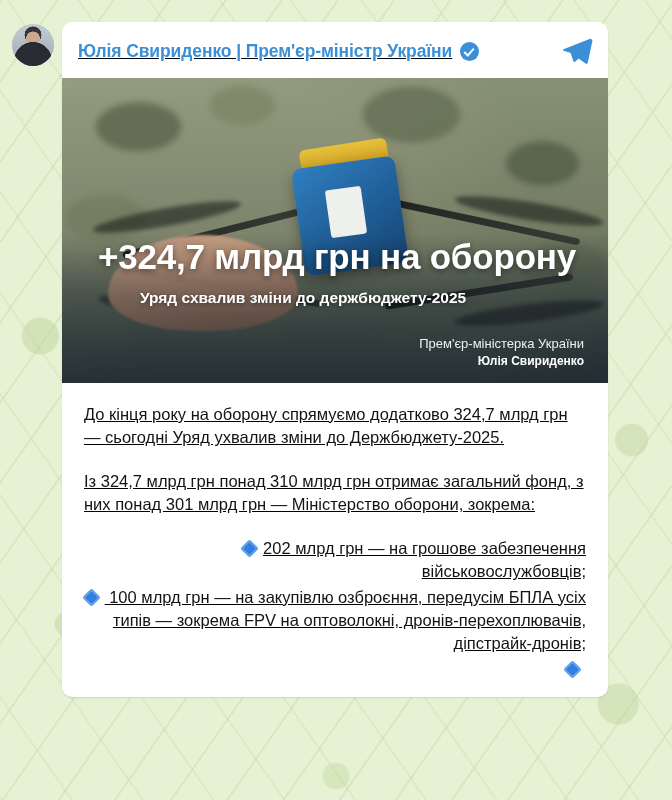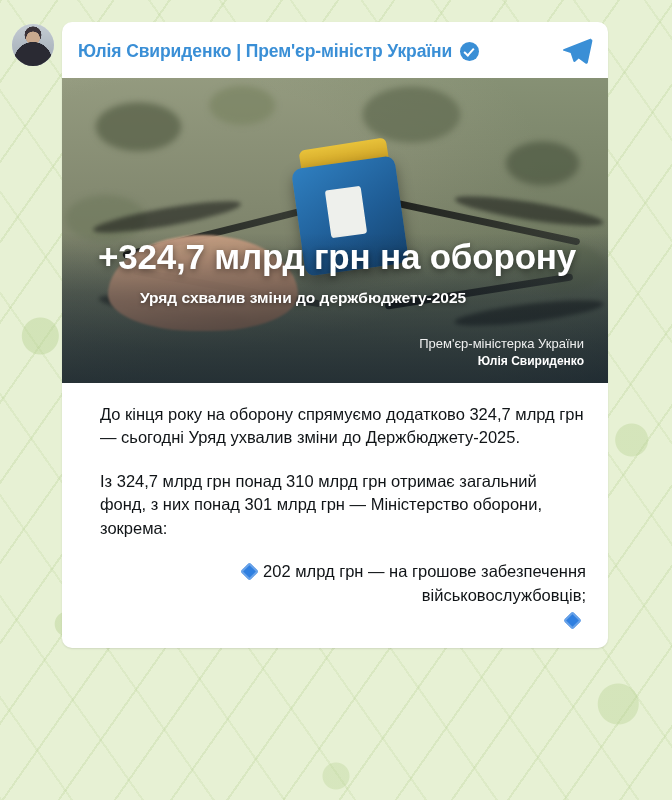--- a/index.html
+++ b/index.html
@@ -43,20 +43,21 @@
   .message-card {
     position: absolute;
     left: 62px;
     top: 22px;
     width: 546px;
     background: #ffffff;
     border-radius: 10px;
     overflow: hidden;
     z-index: 2;
     box-shadow: 0 1px 2px rgba(0,0,0,0.10);
+    text-decoration: underline;
   }
 
   
   .msg-header {
     display: flex;
     align-items: center;
     padding: 12px 14px 10px 16px;
     gap: 8px;
   }
   .channel-name {
@@ -261,21 +262,21 @@
   }
 
   
   .msg-body {
     padding: 20px 22px 14px 22px;
     font-size: 16.5px;
     line-height: 1.42;
     color: #101417;
   }
   .msg-body p {
-    margin: 0 0 20px 16px;
+    margin: 0 0 20px 0;
   }
   .bullet-list {
     margin: 0;
     padding: 0;
     list-style: none;
   }
   .bullet-list li {
     margin: 0 0 2px 0;
     padding: 0;
     text-indent: 0;
@@ -341,18 +342,21 @@
   </div>
 
   <div class="msg-body">
     <p>До кінця року на оборону спрямуємо додатково 324,7 млрд грн — сьогодні Уряд ухвалив зміни до Держбюджету-2025.</p>
     <p>Із 324,7 млрд грн понад 310 млрд грн отримає загальний фонд, з них понад 301 млрд грн — Міністерство оборони, зокрема:</p>
     <ul class="bullet-list">
       <li>
         <span class="diamond"></span><span>202 млрд грн — на грошове забезпечення військовослужбовців;</span>
       </li>
       <li>
+        <span class="diamond"></span><span> 100 млрд грн — на закупівлю озброєння, передусім БПЛА усіх типів — зокрема FPV на оптоволокні, дронів-перехоплювачів, діпстрайк-дронів;</span>
+      </li>
+      <li>
         <span class="diamond"></span>
       </li>
     </ul>
   </div>
 
 </div>
 
 </body></html>

